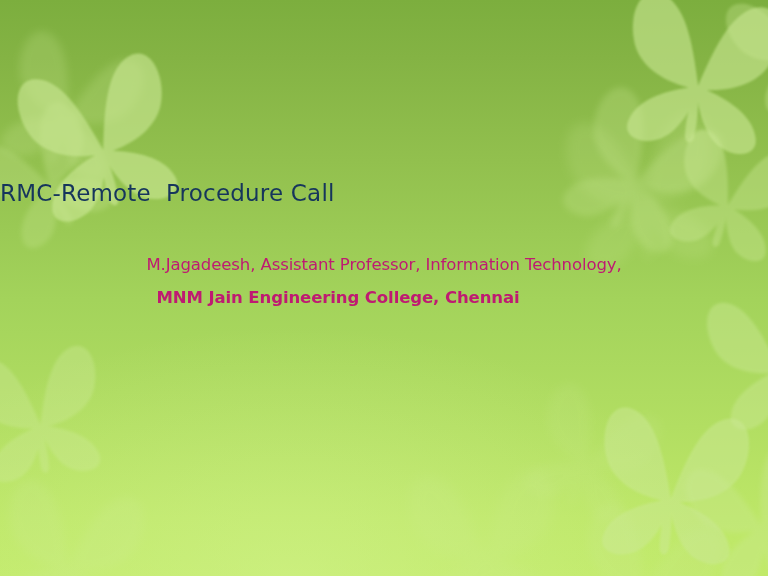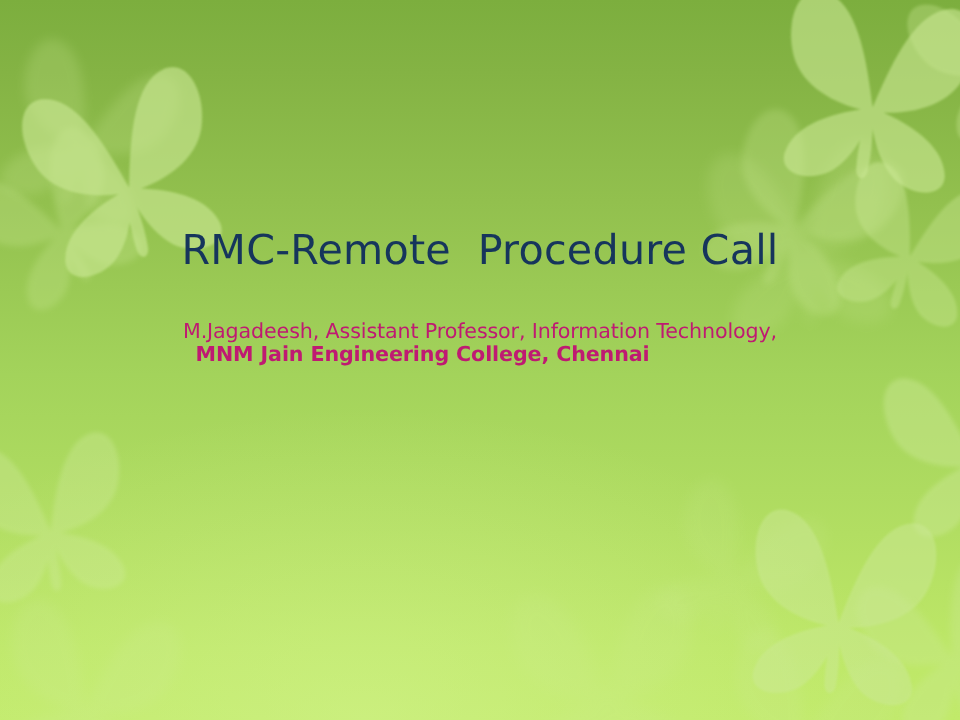--- a/index.html
+++ b/index.html
@@ -42,43 +42,43 @@
   .content {
     position: absolute;
     inset: 0;
     z-index: 5;
   }
   .title {
     position: absolute;
     top: 180px;
     left: 0;
     width: 768px;
-    text-align: center;
+    text-align: left;
     font-family: "DejaVu Sans", sans-serif;
-    font-size: 33px;
+    font-size: 23px;
     font-weight: 400;
     letter-spacing: 0.2px;
     color: #16355c;
     white-space: pre;
   }
   .subtitle-1 {
     position: absolute;
     top: 255px;
     left: 0;
     width: 768px;
     text-align: center;
     font-family: "DejaVu Sans", sans-serif;
     font-size: 16.5px;
     font-weight: normal;
     letter-spacing: -0.1px;
     color: #bf1a72;
   }
   .subtitle-2 {
     position: absolute;
-    top: 274px;
+    top: 288px;
     left: 0;
     width: 676px;
     text-align: center;
     font-family: "DejaVu Sans", sans-serif;
     font-size: 16.5px;
     font-weight: bold;
     letter-spacing: -0.1px;
     color: #bf1a72;
   }
 </style>

